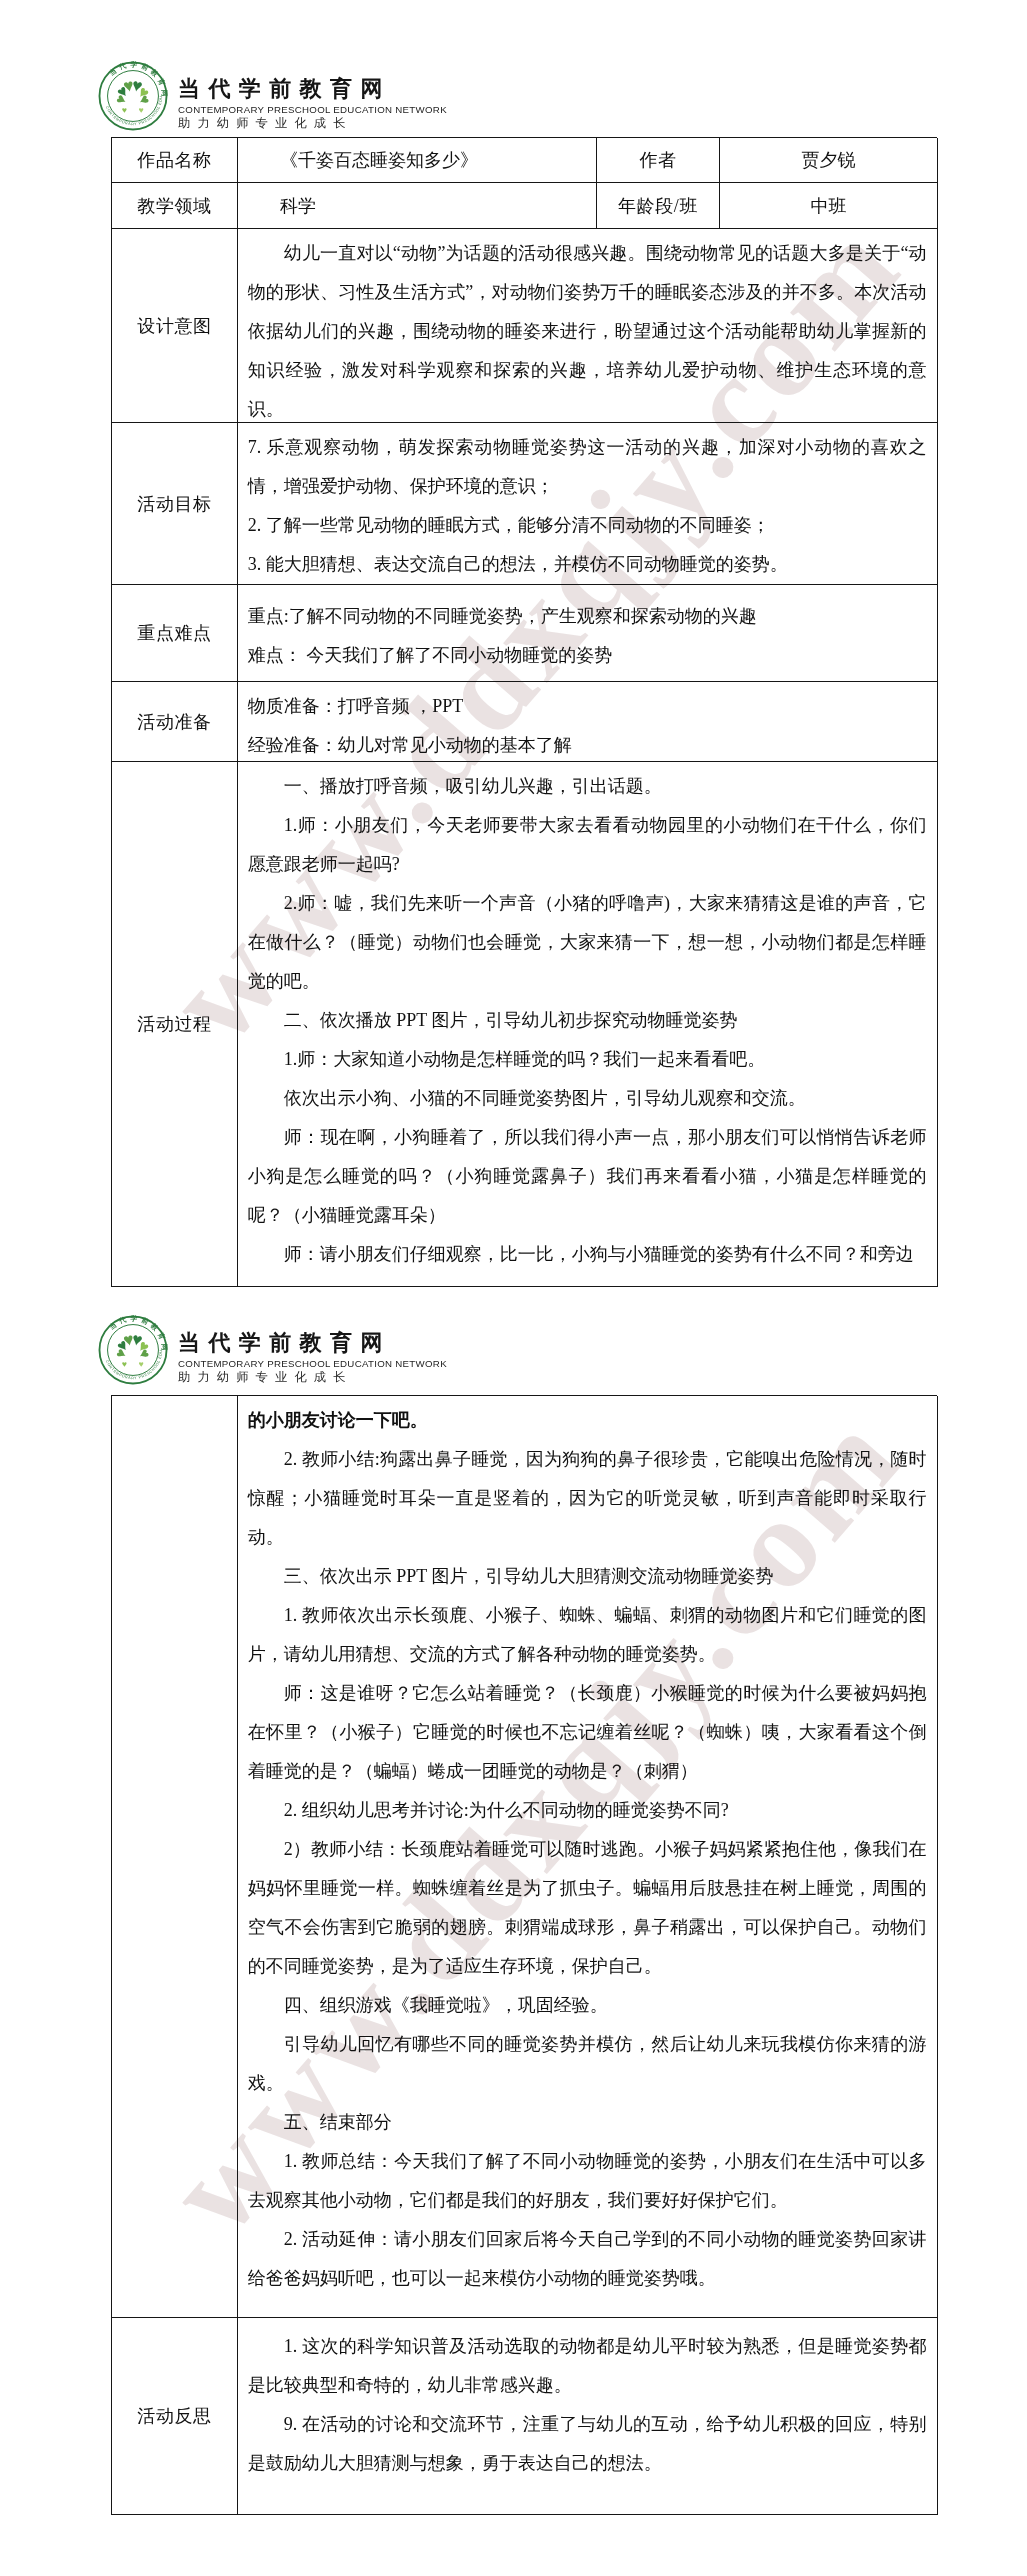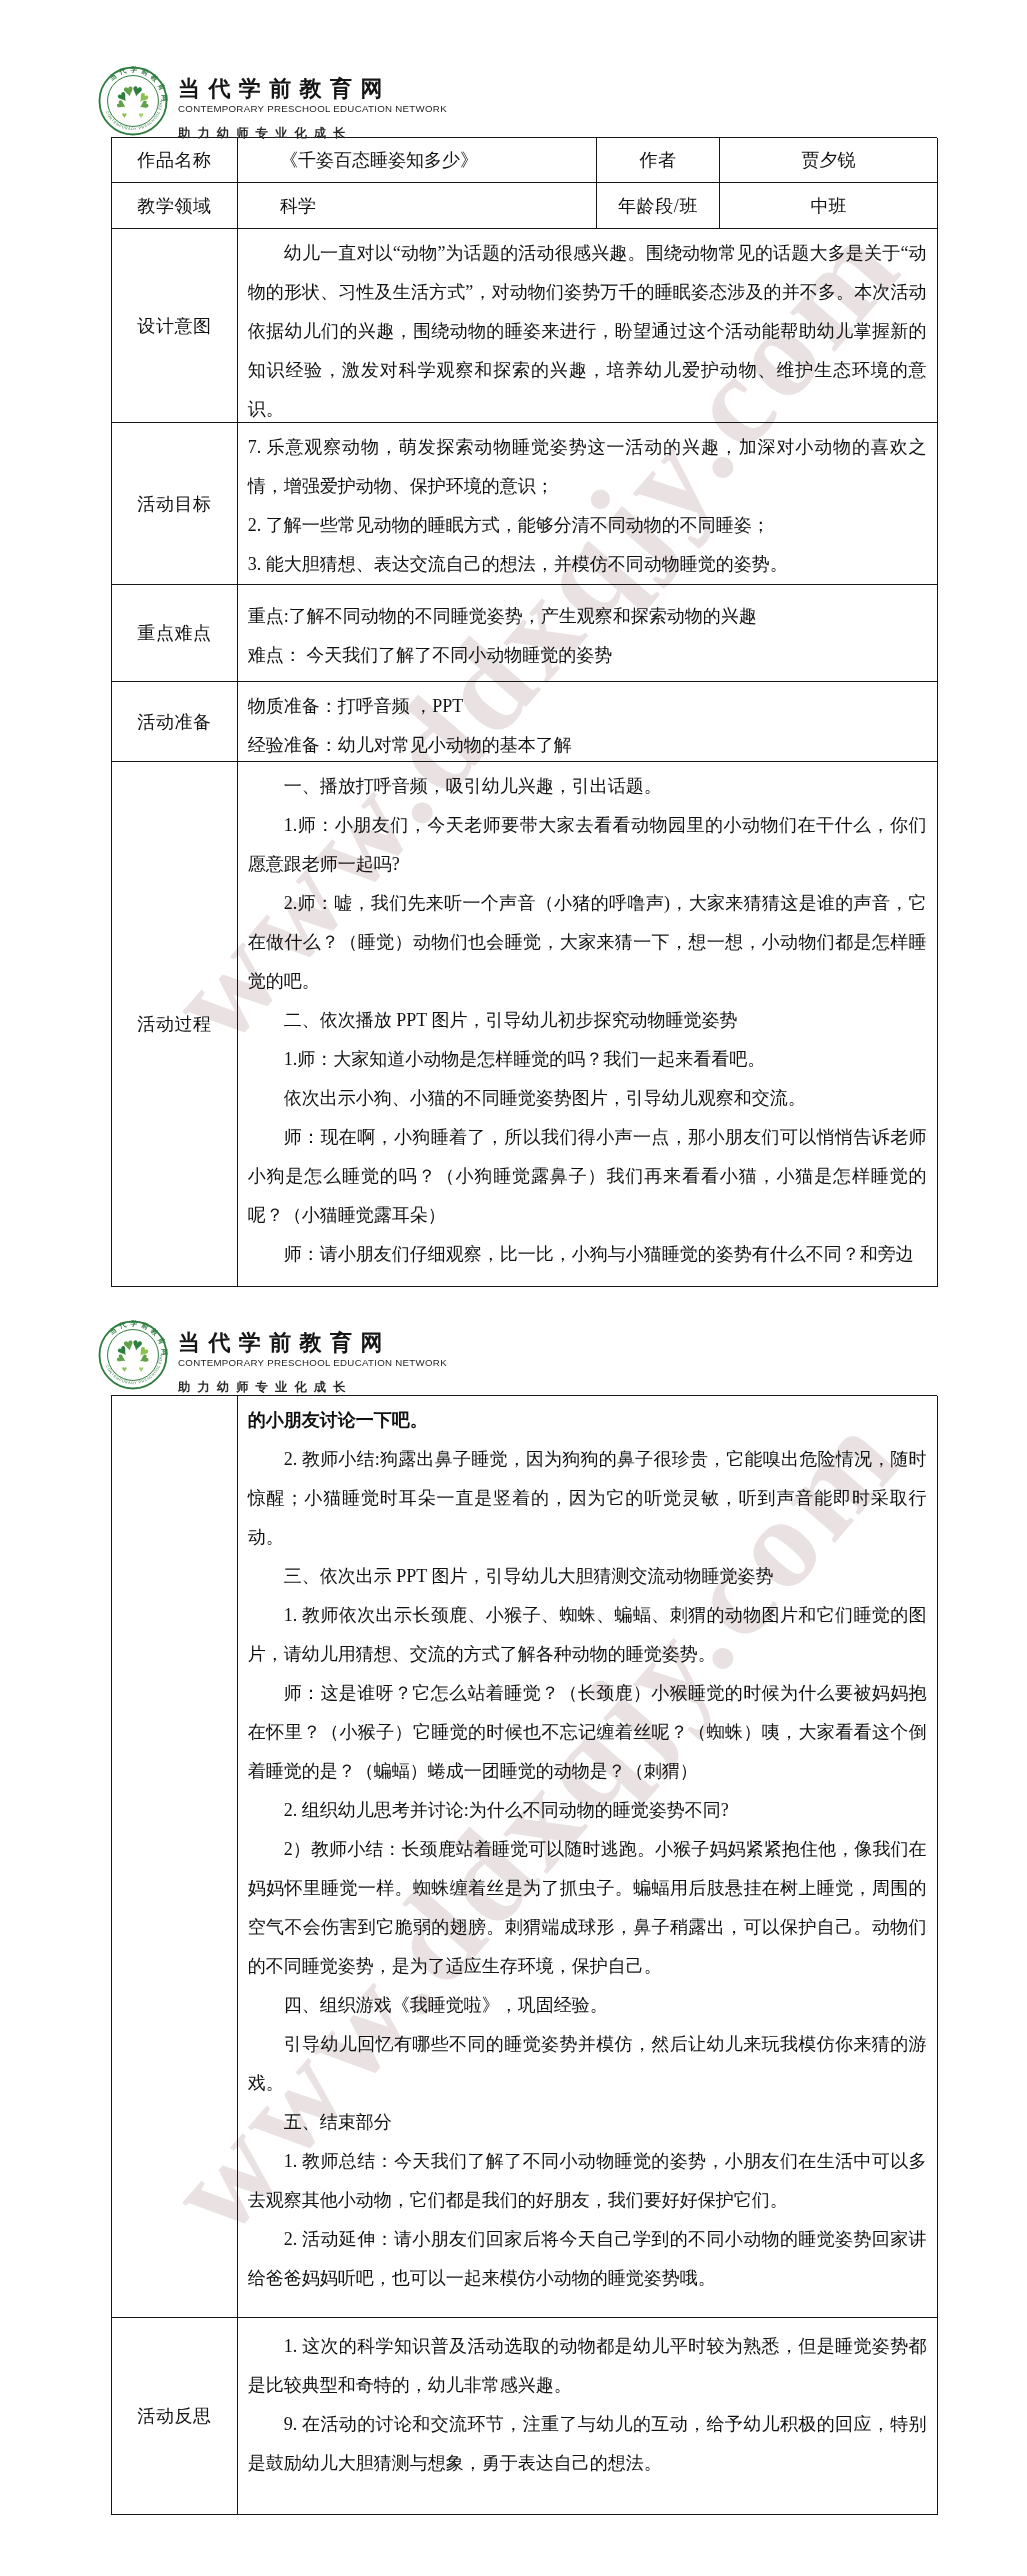--- a/index.html
+++ b/index.html
@@ -6,21 +6,21 @@
   body{width:1027px;font-family:"Liberation Serif","DejaVu Serif",serif;color:#111;}
   .page{position:relative;width:1027px;height:1288px;background:#fff;overflow:hidden;}
   
   .hdr{position:absolute;left:97px;display:flex;align-items:center;z-index:2;}
   .page1 .hdr{top:60px;}
   .page2 .hdr{top:26px;}
   .logo{width:72px;height:72px;flex:0 0 auto;}
   .hdr-text{margin-left:9px;padding-top:17px;font-family:"Liberation Sans","DejaVu Sans",sans-serif;}
   .site-name{font-size:22px;font-weight:bold;letter-spacing:8.4px;color:#161616;line-height:23px;white-space:nowrap;}
   .site-en{font-size:9.7px;color:#1d1d1d;letter-spacing:0.3px;margin-top:3.2px;white-space:nowrap;}
-  .slogan{font-size:12.3px;font-weight:bold;letter-spacing:7.1px;color:#2a2a2a;margin-top:11px;white-space:nowrap;}
+  .slogan{font-size:12.3px;font-weight:normal;letter-spacing:7.1px;color:#2a2a2a;margin-top:0;white-space:nowrap;}
   
   .watermark{position:absolute;left:194px;white-space:nowrap;z-index:0;
     font-family:"Liberation Serif","DejaVu Serif",serif;font-weight:bold;
     font-size:129px;line-height:129px;letter-spacing:6.5px;color:rgba(213,198,198,0.50);
     transform:rotate(-49deg);transform-origin:0 50%;pointer-events:none;}
   .page1 .watermark{top:958px;}
   .page2 .watermark{top:861px;}
   
   .tbl{position:absolute;left:111px;width:826px;display:grid;z-index:1;
     grid-template-columns:126px 359px 123px 218px;background:transparent;

